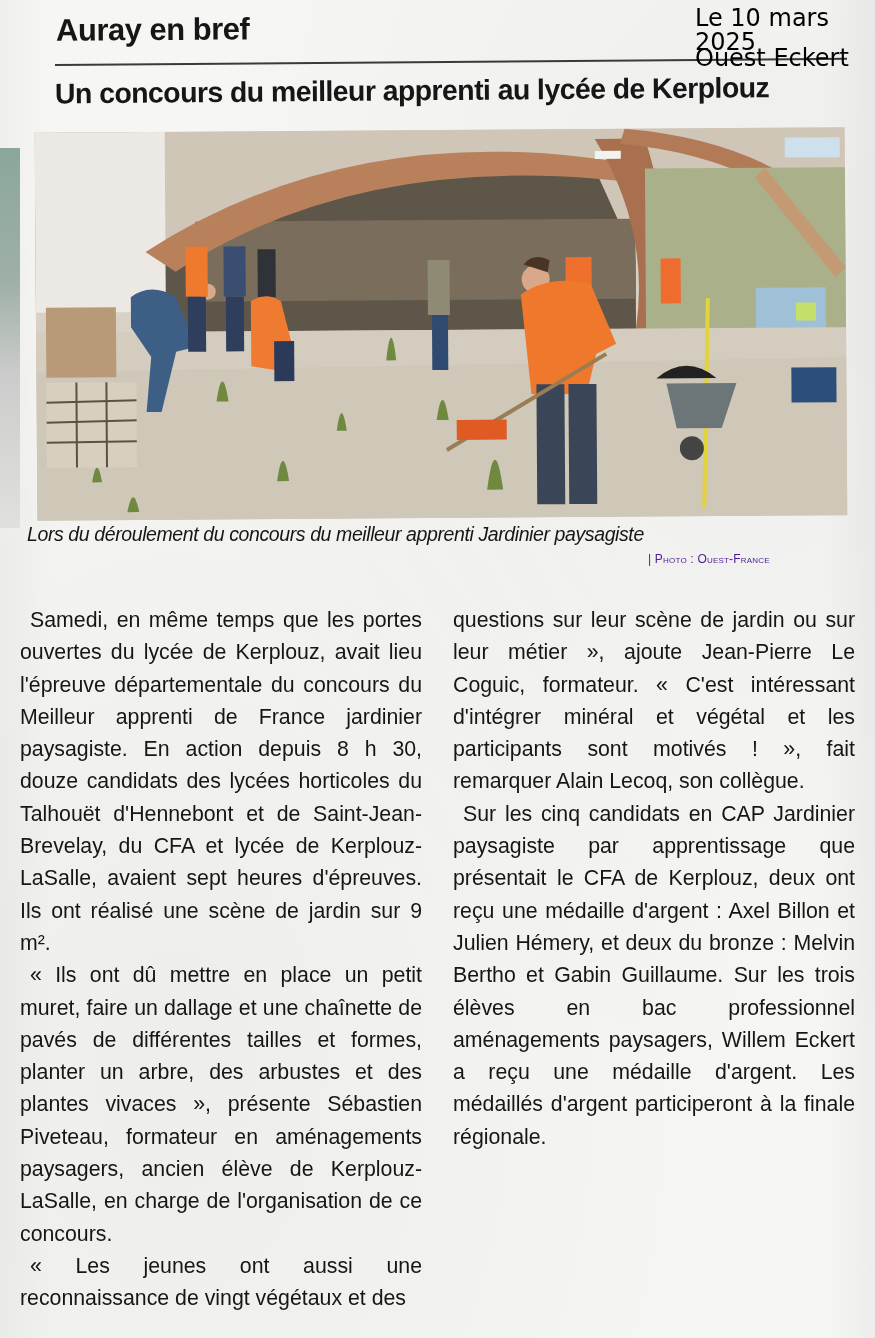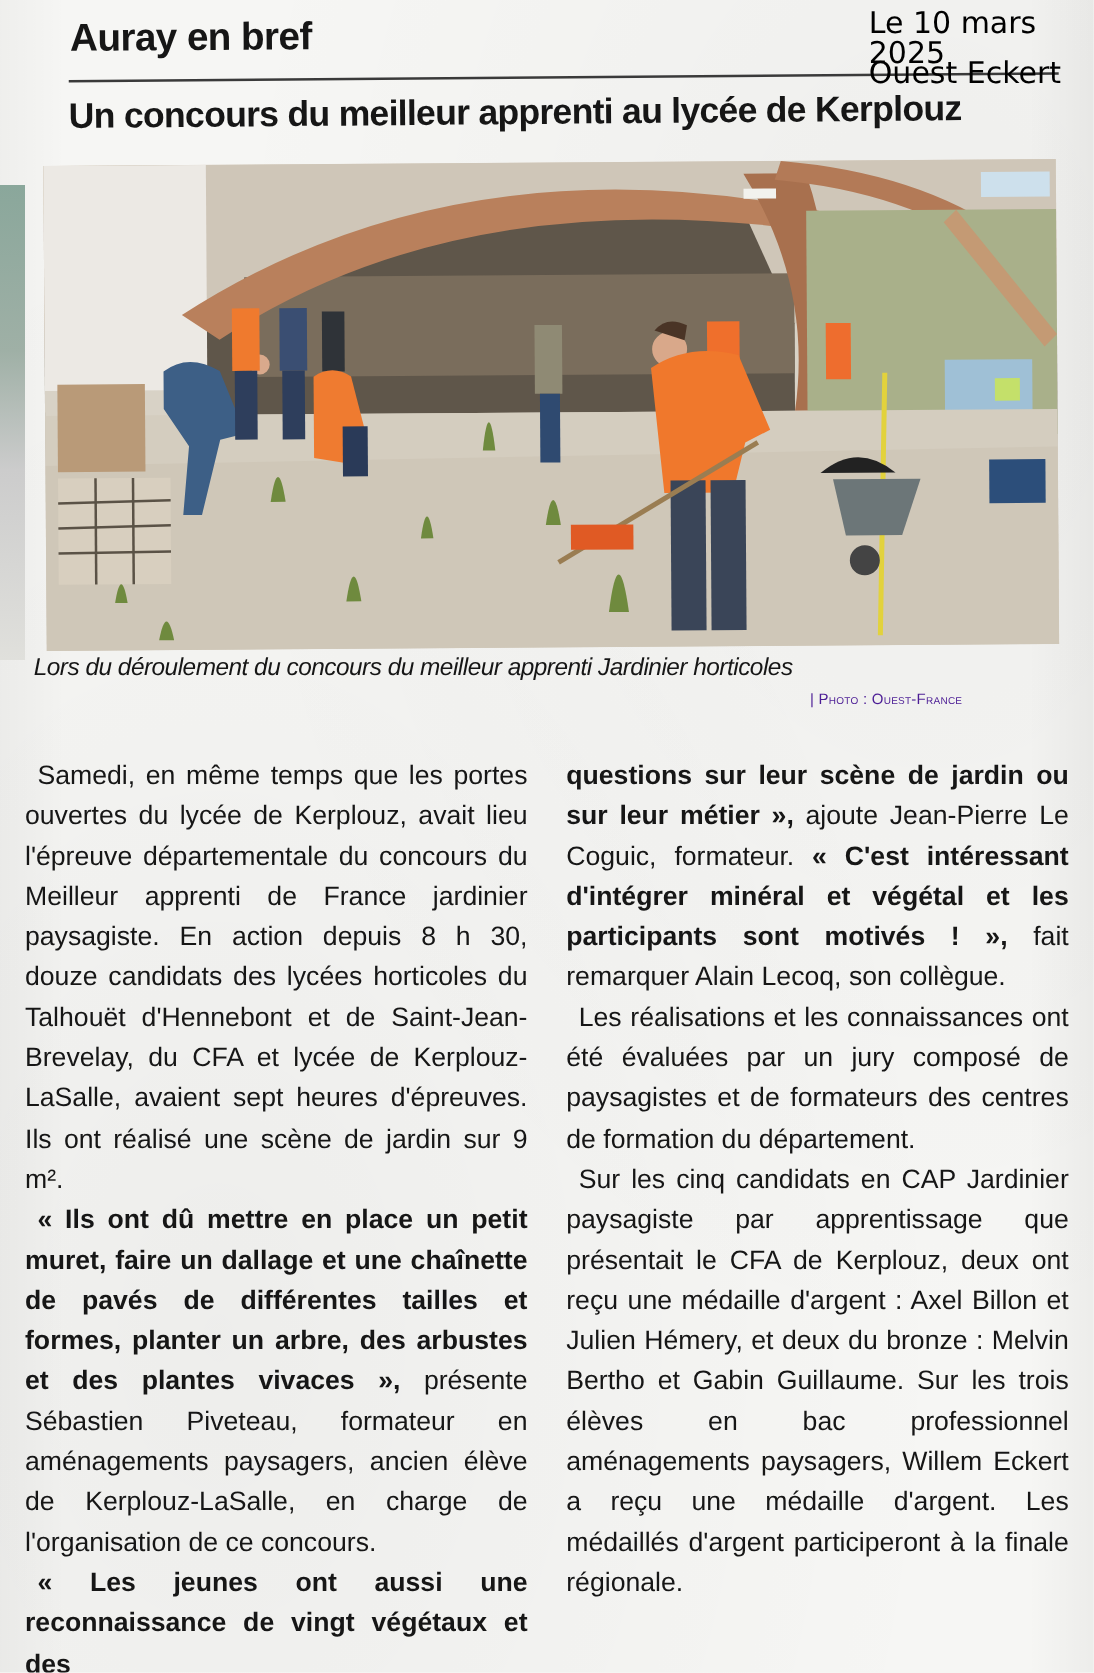--- a/index.html
+++ b/index.html
@@ -56,21 +56,21 @@
       font-size: 12px; letter-spacing: 0.2px; font-variant: small-caps; color: #4c1d95;
     }
     .col {
       position: absolute; top: 604px; width: 402px;
       font-size: 21.3px; line-height: 32.3px; text-align: justify;
     }
     .col.left { left: 20px; }
     .col.right { left: 453px; }
     .col p { margin: 0; text-indent: 10px; }
     .col p.noindent { text-indent: 0; }
-    .q { font-weight: bold; }
+    .q { font-weight: normal; }
   </style>
 </head>
 <body>
 
 <div class="paper-tint"></div>
 
 <div class="rubric">Auray en bref</div>
 <div class="stamp date">Le 10 mars 2025</div>
 <div class="rule"></div>
 <div class="stamp source">Ouest Eckert</div>
@@ -155,27 +155,26 @@
 
     <path d="M630 255 l 70 0 l -15 45 l -45 0 z" fill="#6c7678"></path>
     <path d="M620 250 q30 -25 60 0 z" fill="#222"></path>
     <circle cx="655" cy="320" r="12" fill="#444"></circle>
 
     <rect x="755" y="240" width="45" height="35" fill="#2c4e7a"></rect>
   </svg>
 </div>
 
 <div class="caption">
-  <div>Lors du déroulement du concours du meilleur apprenti Jardinier horticoles</div>
+  <div>Lors du déroulement du concours du meilleur apprenti Jardinier paysagiste</div>
 </div>
 <div class="credit">| Photo : Ouest-France</div>
 
 <div class="col left">
   <p>Samedi, en même temps que les portes ouvertes du lycée de Kerplouz, avait lieu l'épreuve départementale du concours du Meilleur apprenti de France jardinier paysagiste. En action depuis 8 h 30, douze candidats des lycées horticoles du Talhouët d'Hennebont et de Saint-Jean-Brevelay, du CFA et lycée de Kerplouz-LaSalle, avaient sept heures d'épreuves. Ils ont réalisé une scène de jardin sur 9 m².</p>
   <p><span class="q">« Ils ont dû mettre en place un petit muret, faire un dallage et une chaînette de pavés de différentes tailles et formes, planter un arbre, des arbustes et des plantes vivaces »,</span><span> présente Sébastien Piveteau, formateur en aménagements paysagers, ancien élève de Kerplouz-LaSalle, en charge de l'organisation de ce concours.</span></p>
   <p class="q">« Les jeunes ont aussi une reconnaissance de vingt végétaux et des</p>
 </div>
 
 <div class="col right">
   <p class="noindent"><span class="q">questions sur leur scène de jardin ou sur leur métier »,</span><span> ajoute Jean-Pierre Le Coguic, formateur. </span><span class="q">« C'est intéressant d'intégrer minéral et végétal et les participants sont motivés ! »,</span><span> fait remarquer Alain Lecoq, son collègue.</span></p>
-  <p>Les réalisations et les connaissances ont été évaluées par un jury composé de paysagistes et de formateurs des centres de formation du département.</p>
   <p>Sur les cinq candidats en CAP Jardinier paysagiste par apprentissage que présentait le CFA de Kerplouz, deux ont reçu une médaille d'argent : Axel Billon et Julien Hémery, et deux du bronze : Melvin Bertho et Gabin Guillaume. Sur les trois élèves en bac professionnel aménagements paysagers, Willem Eckert a reçu une médaille d'argent. Les médaillés d'argent participeront à la finale régionale.</p>
 </div>
 
 </body></html>

